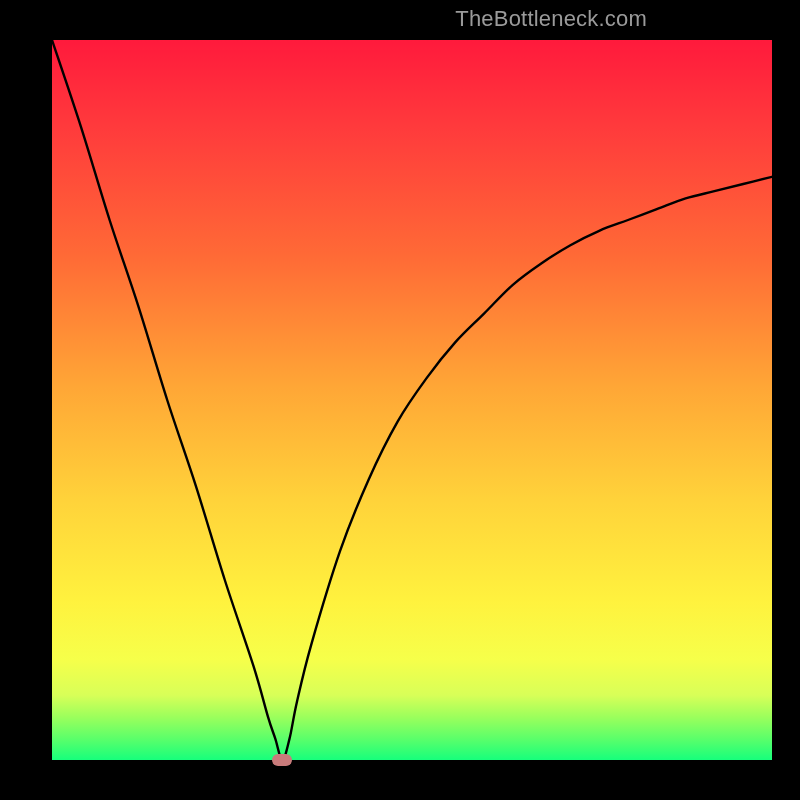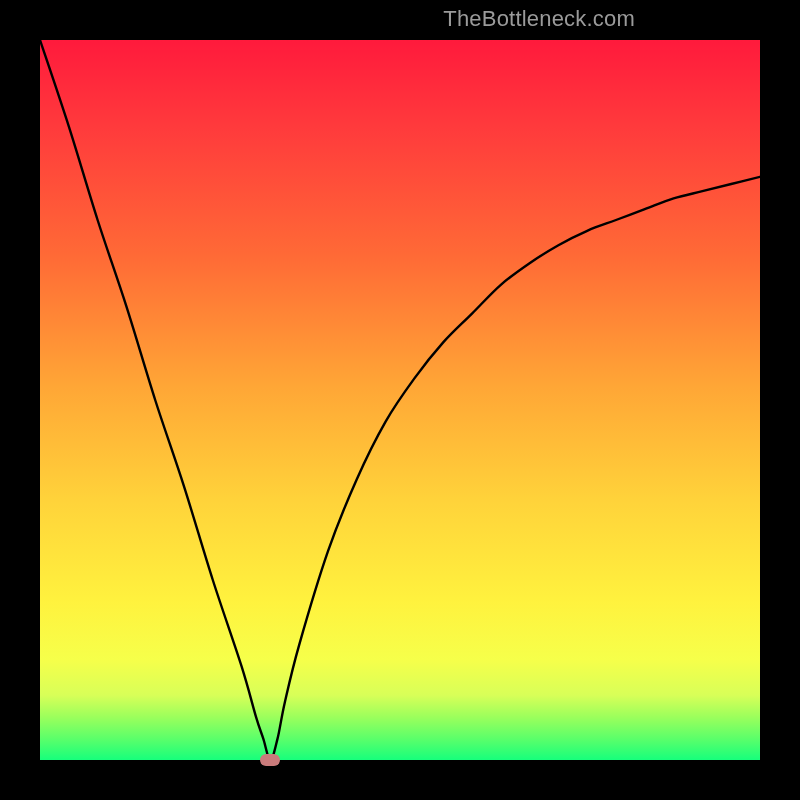--- a/index.html
+++ b/index.html
@@ -8,20 +8,21 @@
     width: 800px;
     height: 800px;
     background: #000;
     font-family: Arial, Helvetica, sans-serif;
     overflow: hidden;
   }
   .chart-wrap {
     position: relative;
     width: 645px;
     height: 800px;
+    margin-left: 12px;
   }
   .plot-area {
     position: absolute;
     left: 40px;
     top: 40px;
     width: 720px;
     height: 720px;
     
     background: linear-gradient(to bottom,
       #ff1a3c 0%,

